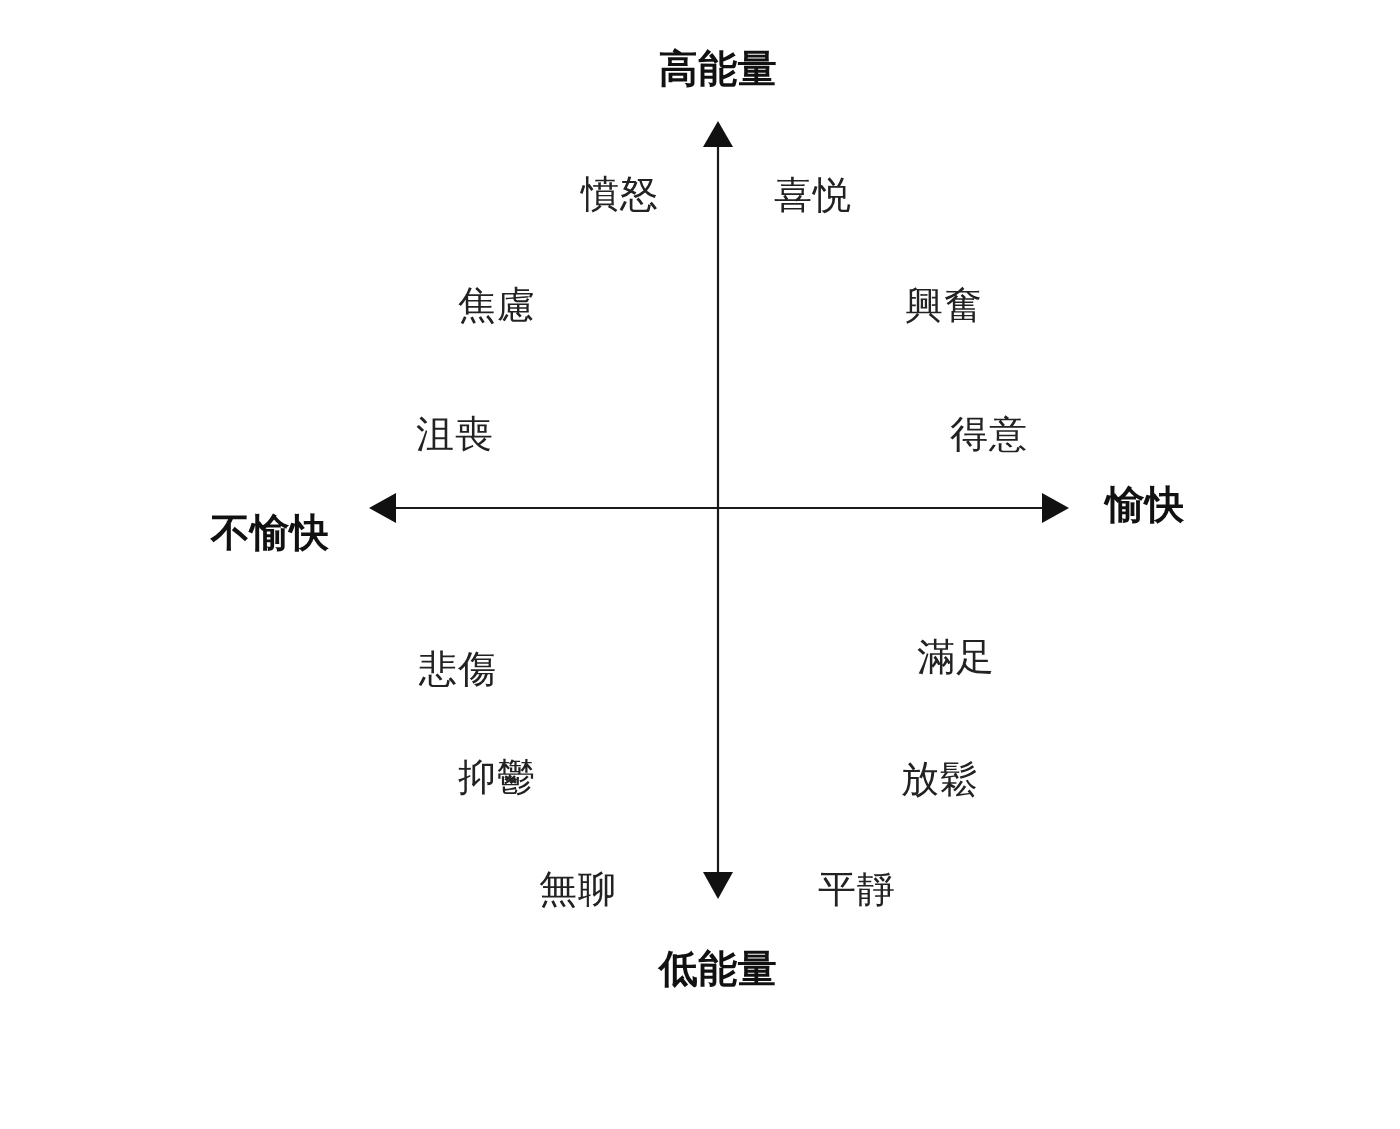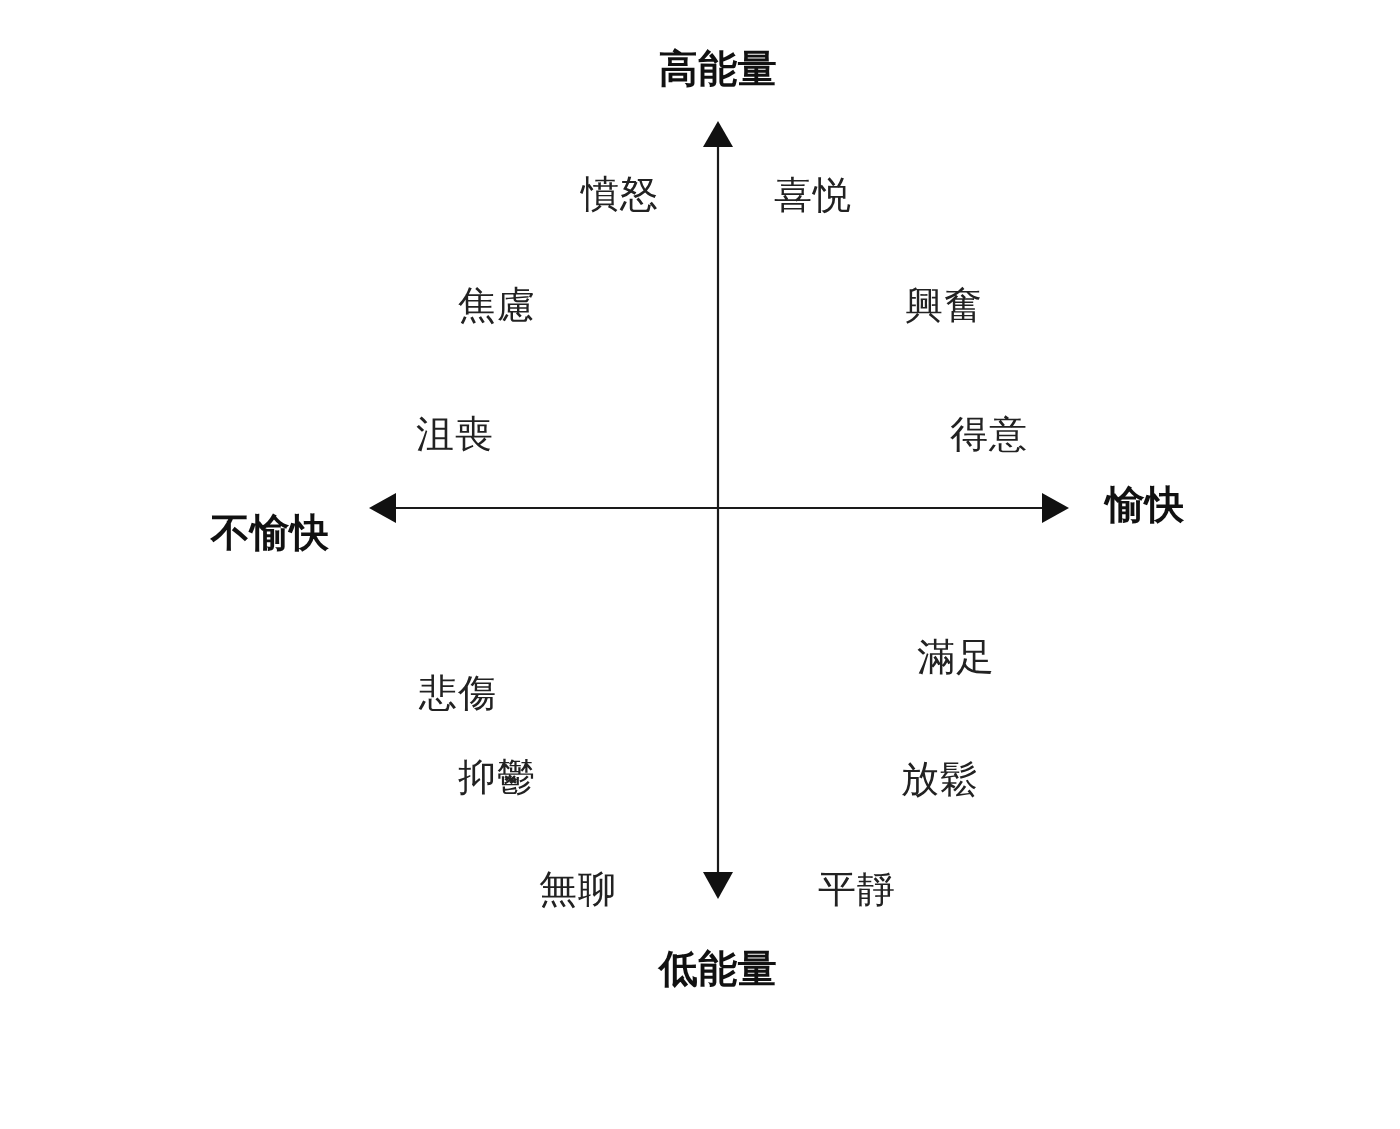--- a/index.html
+++ b/index.html
@@ -106,21 +106,21 @@
   <div class="lbl pole" style="left:1145px; top:504px;">愉快</div>
 
   <div class="lbl emo" style="left:620px; top:182px;">憤怒</div>
   <div class="lbl emo" style="left:497px; top:293px;">焦慮</div>
   <div class="lbl emo" style="left:455px; top:422px;">沮喪</div>
 
   <div class="lbl emo" style="left:813px; top:183px;">喜悦</div>
   <div class="lbl emo" style="left:944px; top:293px;">興奮</div>
   <div class="lbl emo" style="left:989px; top:422px;">得意</div>
 
-  <div class="lbl emo" style="left:458px; top:681px;">悲傷</div>
+  <div class="lbl emo" style="left:458px; top:657px;">悲傷</div>
   <div class="lbl emo" style="left:497px; top:765px;text-align:right;">抑鬱</div>
   <div class="lbl emo" style="left:578px; top:877px;">無聊</div>
 
   <div class="lbl emo" style="left:956px; top:645px;">滿足</div>
   <div class="lbl emo" style="left:940px; top:767px;">放鬆</div>
   <div class="lbl emo" style="left:857px; top:877px;">平靜</div>
 
   <div id="caption">
     <span class="bar"></span>
     <span class="bar"></span>

